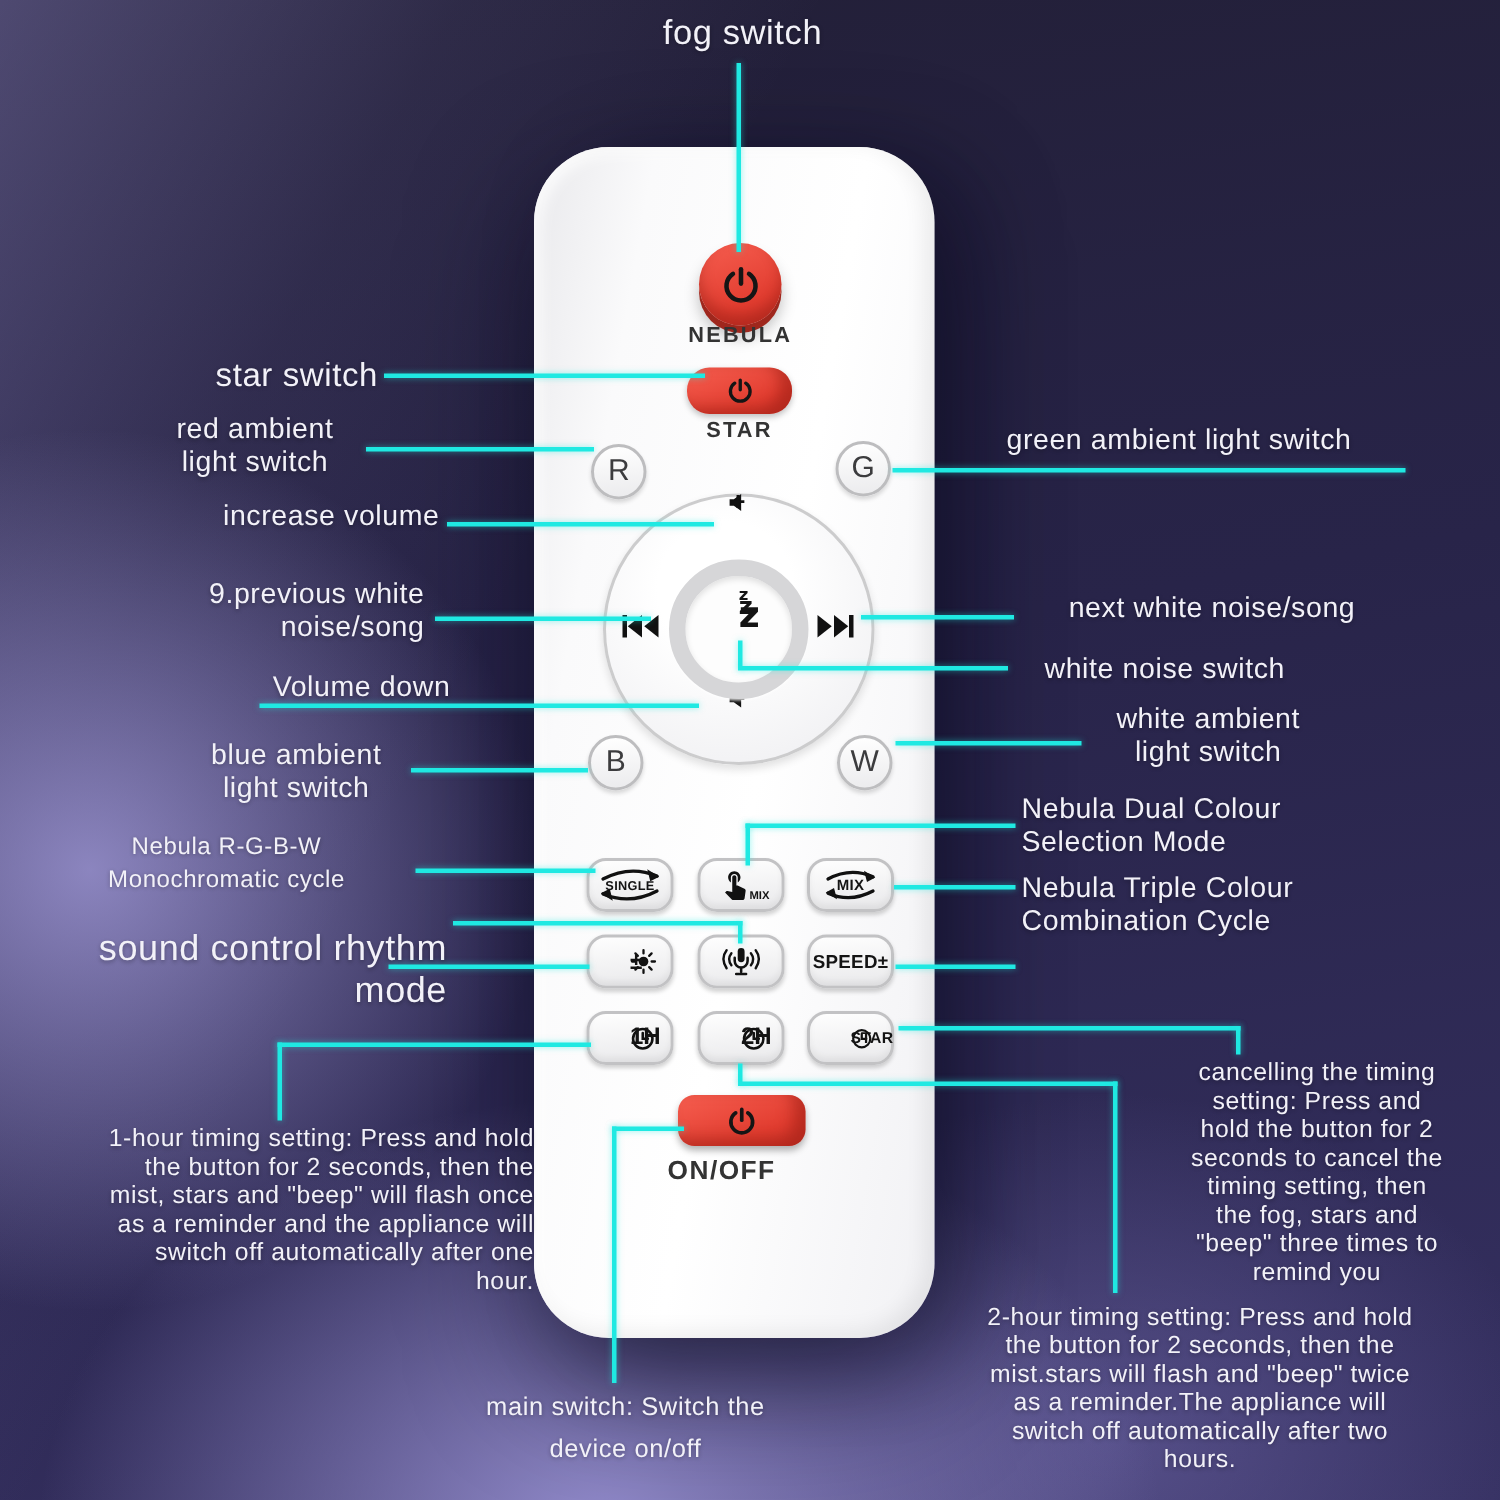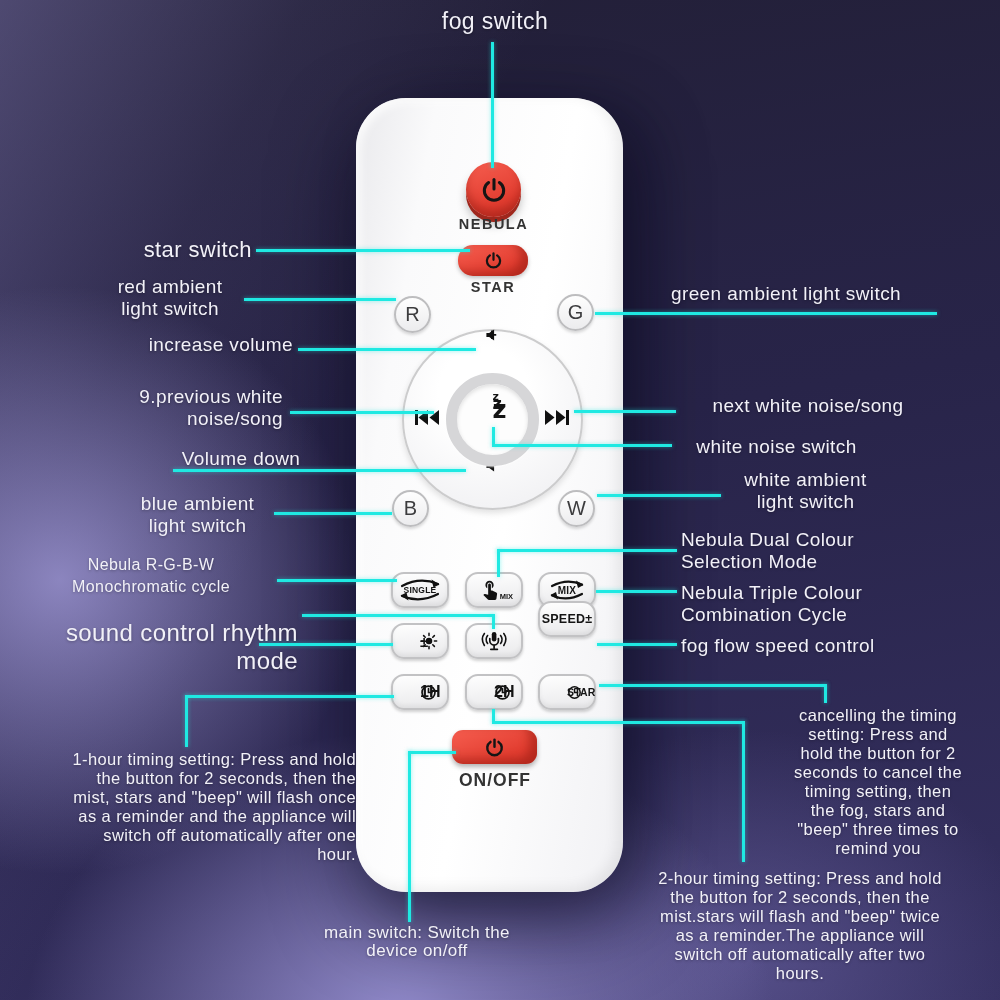--- a/index.html
+++ b/index.html
@@ -20,21 +20,21 @@
   #an-star{left:52px;top:237px;width:200px;text-align:right;font-size:22px;}
   #an-red{left:60px;top:276px;width:220px;text-align:center;font-size:19px;line-height:22px;}
   #an-incvol{left:93px;top:334px;width:200px;text-align:right;font-size:19px;}
   #an-prev{left:83px;top:386px;width:200px;text-align:right;font-size:19px;line-height:22px;}
   #an-voldown{left:141px;top:448px;width:200px;text-align:center;font-size:19px;}
   #an-blue{left:95px;top:493px;width:205px;text-align:center;font-size:19px;line-height:22px;}
   #an-mono{left:30px;top:554px;width:242px;text-align:center;font-size:16px;line-height:22px;}
   #an-sound{left:18px;top:603px;width:280px;text-align:right;font-size:24px;margin-top:16px;}
   #an-fogbright{left:23px;top:627px;width:230px;text-align:right;font-size:19px;line-height:22px;}
   #an-1h{left:8px;top:750px;width:348px;text-align:right;font-size:16.5px;line-height:19px;}
-  #an-main{left:292px;top:924px;width:250px;text-align:center;font-size:17px;line-height:18px;}
+  #an-main{left:292px;top:924px;width:250px;text-align:center;font-size:17px;line-height:28px;}
   #an-green{left:636px;top:283px;width:300px;text-align:center;font-size:19px;}
   #an-next{left:683px;top:395px;width:250px;text-align:center;font-size:19px;}
   #an-wnoise{left:674px;top:436px;width:205px;text-align:center;font-size:19px;}
   #an-wamb{left:703px;top:469px;width:205px;text-align:center;font-size:19px;line-height:22px;}
   #an-dual{left:681px;top:529px;width:235px;text-align:left;font-size:19px;line-height:22px;}
   #an-triple{left:681px;top:582px;width:245px;text-align:left;font-size:19px;line-height:22px;}
   #an-fogflow{left:681px;top:635px;width:235px;text-align:left;font-size:19px;}
   #an-cancel{left:767px;top:706px;width:222px;text-align:center;font-size:16.5px;line-height:19px;}
   #an-2h{left:618px;top:869px;width:364px;text-align:center;font-size:16.5px;line-height:19px;}
   
@@ -101,37 +101,37 @@
     display:flex;align-items:center;justify-content:center;}
   .zzz{display:flex;align-items:flex-end;color:#141414;font-weight:700;font-family:"DejaVu Sans",sans-serif;}
   .zzz .z1{font-size:24px;line-height:20px;}
   .zzz .z2{font-size:16px;line-height:13px;transform:translateY(-10px);}
   .zzz .z3{font-size:11px;line-height:9px;transform:translateY(-19px);}
   .pad-ico{display:flex;align-items:center;justify-content:center;gap:2px;color:#111;font-weight:700;}
   #icon-volup{left:106px;top:237px;width:60px;font-size:17px;}
   #icon-voldown{left:106px;top:368px;width:60px;font-size:17px;}
   #icon-prev{left:58px;top:310px;} #icon-next{left:187px;top:310px;}
   #btn-single{left:35px;top:474px;} #btn-mixhand{left:109px;top:474px;} #btn-mix{left:182px;top:474px;}
-  #btn-bright{left:35px;top:525px;} #btn-mic{left:109px;top:525px;} #btn-speed{left:182px;top:503px;}
+  #btn-bright{left:35px;top:525px;} #btn-mic{left:109px;top:525px;} #btn-speed{left:182px;top:525px;}
   #btn-1h{left:35px;top:576px;} #btn-2h{left:109px;top:576px;} #btn-reset{left:182px;top:576px;}
   .cyc{position:relative;width:54px;height:30px;display:flex;align-items:center;justify-content:center;}
   .cyc svg{position:absolute;left:0;top:0;}
   .cyc .t{position:relative;font-weight:700;letter-spacing:.2px;}
   #btn-single .t{font-size:8.5px;} #btn-mix .t{font-size:10px;}
   .clk{display:flex;align-items:center;gap:3px;font-weight:700;color:#141414;}
   #btn-1h .clk,#btn-2h .clk{font-size:16px;}
   #btn-reset .clk{font-size:10.5px;letter-spacing:.2px;}
   #btn-speed{font-weight:700;font-size:12.5px;letter-spacing:.2px;}
   .bright{display:flex;align-items:center;gap:1px;font-weight:700;font-size:15px;}
   .mixhand{position:relative;width:100%;height:100%;}
   .mixhand svg{position:absolute;left:12px;top:4px;}
   .mixhand .t{position:absolute;right:8px;bottom:5px;font-size:7.5px;font-weight:700;}
   #btn-onoff{left:96px;top:632px;width:85px;height:34px;border-radius:11px;
     box-shadow:inset -8px -5px 10px rgba(145,25,15,.5), 0 3px 5px rgba(0,0,0,.3);}
-  #lbl-onoff{left:89px;top:672px;width:100px;text-align:center;font-size:17.5px;font-weight:700;
+  #lbl-onoff{left:89px;top:672px;width:100px;text-align:left;font-size:17.5px;font-weight:700;
     letter-spacing:1px;color:#333;}
 </style>
 </head>
 <body>
 
 <div class="canvas">
 
   <div class="remote">
     <div id="btn-nebula" class="btn-red">
       <svg width="28" height="28" viewBox="0 0 24 24">
@@ -345,21 +345,20 @@
 device on/off</div>
   <div class="anno" id="an-green">green ambient light switch</div>
   <div class="anno" id="an-next">next white noise/song</div>
   <div class="anno" id="an-wnoise">white noise switch</div>
   <div class="anno" id="an-wamb">white ambient
 light switch</div>
   <div class="anno" id="an-dual">Nebula Dual Colour
 Selection Mode</div>
   <div class="anno" id="an-triple">Nebula Triple Colour
 Combination Cycle</div>
-  <div class="anno" id="an-fogflow">fog flow speed control</div>
   <div class="anno" id="an-cancel">cancelling the timing
 setting: Press and
 hold the button for 2
 seconds to cancel the
 timing setting, then
 the fog, stars and
 "beep" three times to
 remind you</div>
   <div class="anno" id="an-2h">2-hour timing setting: Press and hold
 the button for 2 seconds, then the

